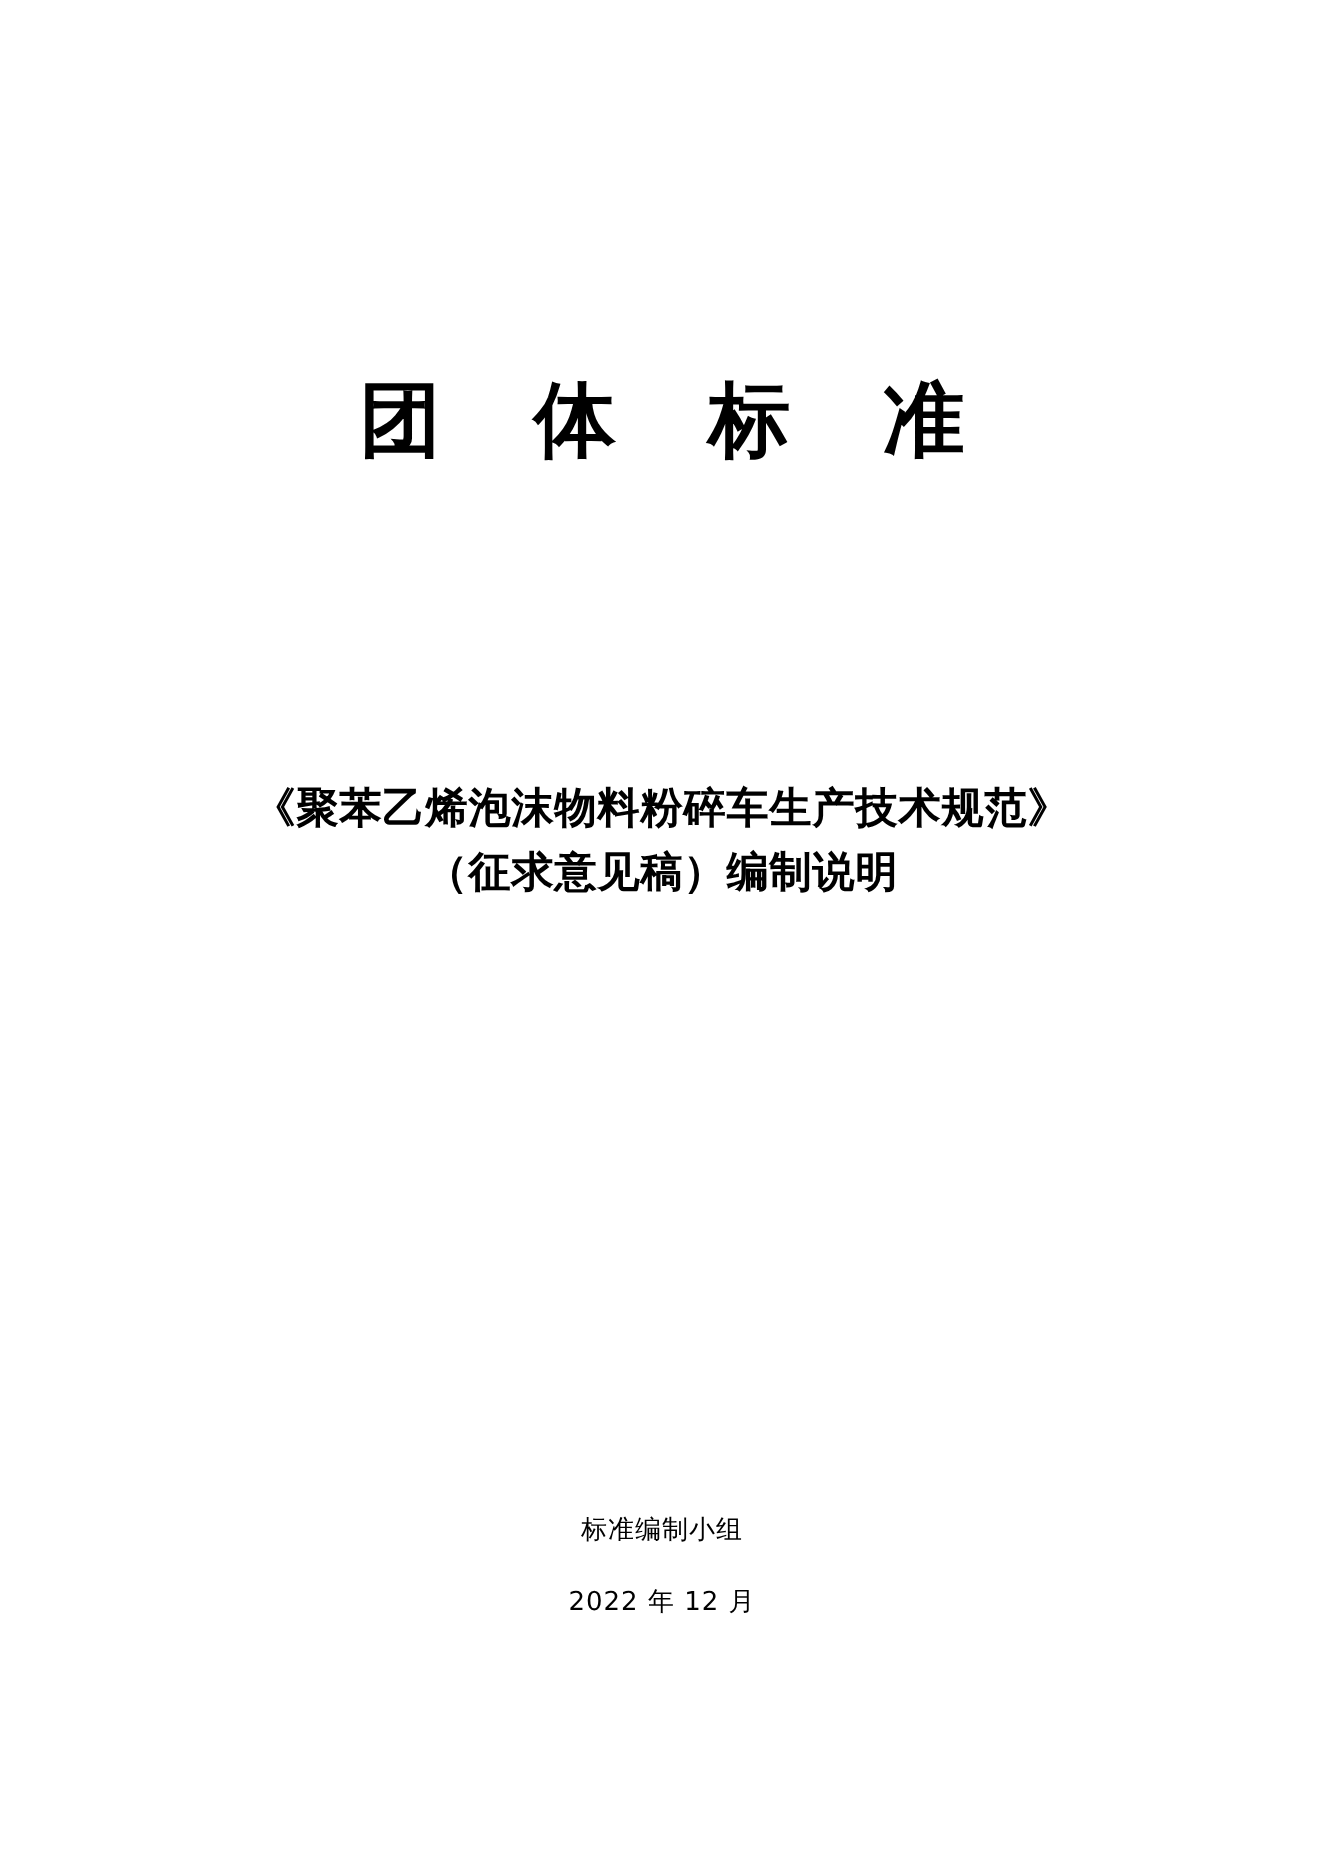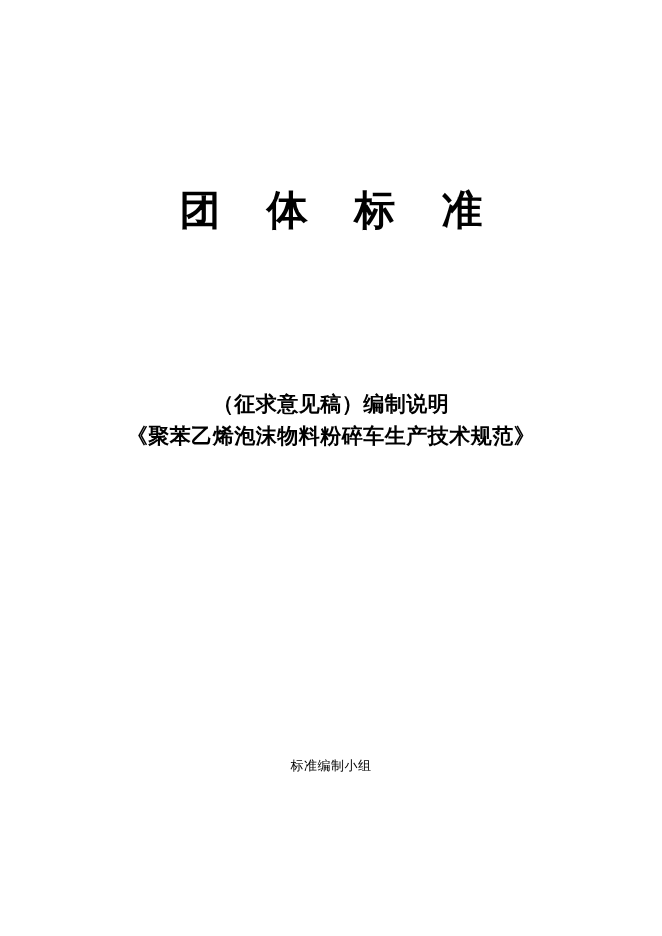--- a/index.html
+++ b/index.html
@@ -63,21 +63,22 @@
   }
 </style>
 </head>
 <body>
 
 <div class="page">
 
   <div class="doc-type">团 体 标 准</div>
 
   <div class="title-block">
+    <div class="title-line">《聚苯乙烯泡沫物料粉碎车生产技术规范》</div>
     <div class="title-line">（征求意见稿）编制说明</div>
-    <div class="title-line">《聚苯乙烯泡沫物料粉碎车生产技术规范》</div>
   </div>
 
   <div class="footer-block">
     <div class="footer-line">标准编制小组</div>
+    <div class="footer-line">2022 年 12 月</div>
   </div>
 
 </div>
 
 </body></html>

